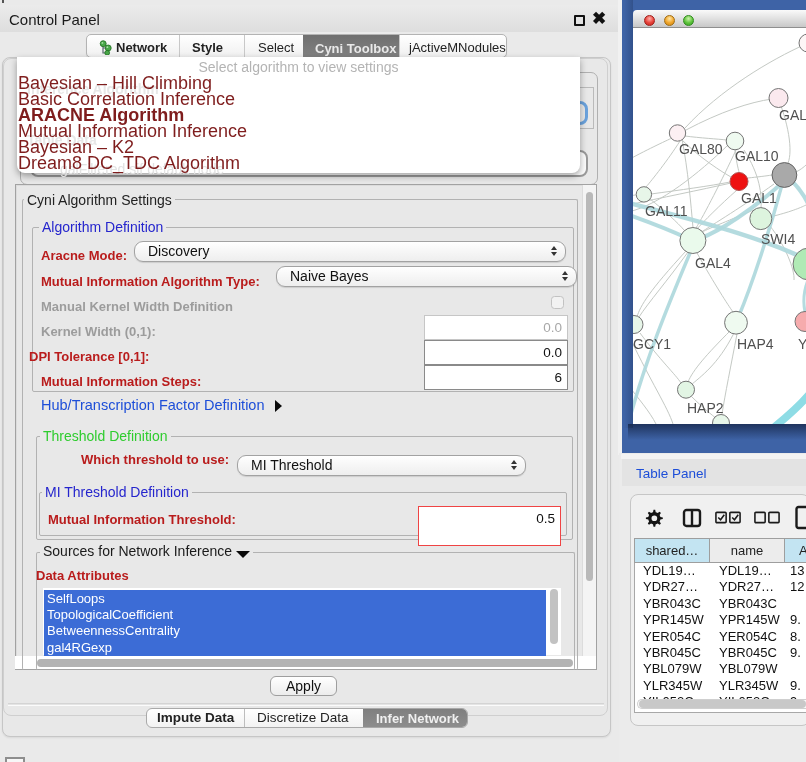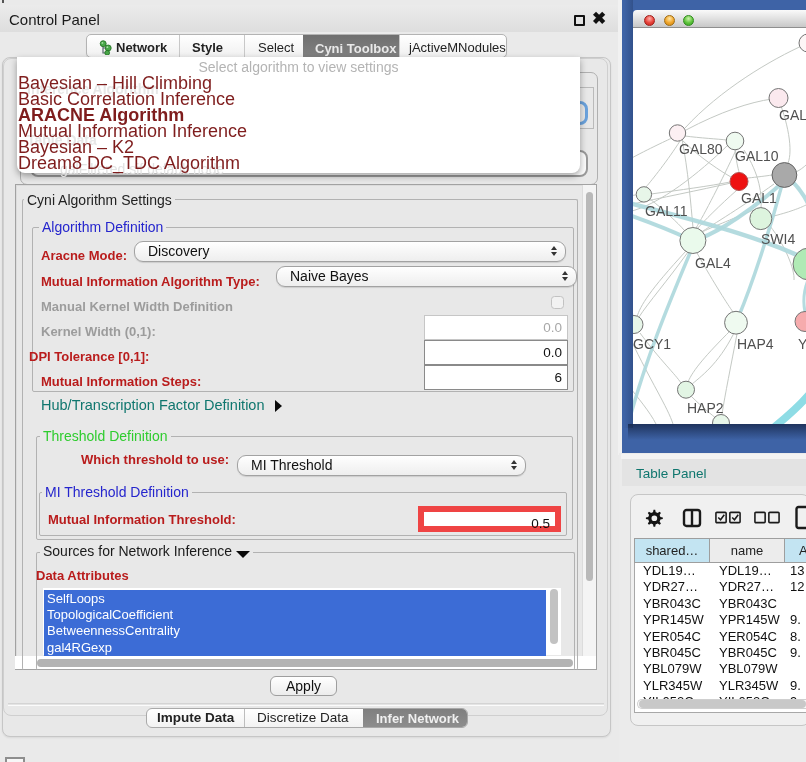--- a/index.html
+++ b/index.html
@@ -1,21 +1,21 @@
 <!DOCTYPE html>
 <html><head>
 <meta charset="utf-8">
 <style>
 * { margin:0; padding:0; box-sizing:border-box; }
 html,body { width:806px; height:762px; overflow:hidden; }
 body { font-family:"Liberation Sans", sans-serif; background:#e9e9e9; position:relative; }
 .abs { position:absolute; }
 .lbl { font-size:13px; font-weight:bold; color:#b91c1c; white-space:nowrap; line-height:15px; }
 .lbl.dis { color:#9c9c9c; }
-.plain { font-size:14px; color:#0f766e; white-space:nowrap; }
+.plain { font-size:14px; color:#1d4ed8; white-space:nowrap; }
 .combo { position:absolute; height:21px; border:1px solid #a2a2a2; border-radius:9px;
   background:linear-gradient(#ffffff,#f7f7f7 45%,#eeeeee);
   box-shadow:0 1px 1px rgba(0,0,0,0.12); font-size:14px; color:#111; line-height:19px; padding-left:13px; }
 .carrows { position:absolute; right:7px; top:4.5px; width:7px; }
 .carrows .u { display:block;width:0;height:0;border-left:3.5px solid transparent;border-right:3.5px solid transparent;border-bottom:4.5px solid #333; margin-bottom:2px;}
 .carrows .d { display:block;width:0;height:0;border-left:3.5px solid transparent;border-right:3.5px solid transparent;border-top:4.5px solid #333;}
 .inp { position:absolute; background:#fff; font-size:13.5px; color:#111; text-align:right; padding-right:5px; line-height:23px; }
 .grp { position:absolute; border:1px solid #b2b2b2; border-radius:2px; }
 .gtitle { position:absolute; background:#e8e8e8; padding:0 3px; font-size:14px; white-space:nowrap; line-height:16px; }
 </style>
@@ -121,21 +121,21 @@
 
 <div class="abs lbl" style="left:81px;top:434px;margin-top:18px;">Which threshold to use:</div>
 <div class="combo" style="left:237px;top:454.5px;width:289px;">MI Threshold<span class="carrows">
       <span class="u"></span>
       <span class="d"></span>
     </span></div>
 
 <div class="grp" style="left:39px;top:491.5px;width:528px;height:44px;"></div>
 <div class="gtitle" style="left:42px;top:484px;color:#2525cd;">MI Threshold Definition</div>
 <div class="abs lbl" style="left:48px;top:511.5px;">Mutual Information Threshold:</div>
-<div class="inp" style="left:418px;top:505.5px;width:143px;height:26px;border:6px solid #ef4444;">0.5</div>
+<div class="inp" style="left:418px;top:505.5px;width:143px;height:40px;border:1px solid #ef4444;">0.5</div>
 
 <div class="grp" style="left:36px;top:551.5px;width:539px;height:118px;border-bottom:none;"></div>
 <div class="gtitle" style="left:40px;top:542.5px;color:#1a1a1a;">Sources for Network Inference <span style="display:inline-block;width:0;height:0;border-left:7.5px solid transparent;border-right:7.5px solid transparent;border-top:7.5px solid #0a0a0a;vertical-align:-2px;"></span></div>
 <div class="abs lbl" style="left:36px;top:567.5px;">Data Attributes</div>
 
 <div class="abs" style="left:43px;top:588px;width:518px;height:67px;background:#ffffff;"></div>
 <div class="abs" style="left:44px;top:589.5px;width:501.5px;height:66px;background:#3c6cd6;"></div>
 <div class="abs" style="left:47px;top:590.5px;font-size:13px;color:#ffffff;line-height:16.4px;">SelfLoops<br>TopologicalCoefficient<br>BetweennessCentrality<br>gal4RGexp</div>
 <div class="abs" style="left:550px;top:589px;width:8px;height:55px;background:#c2c2c2;border-radius:4px;"></div>
 

